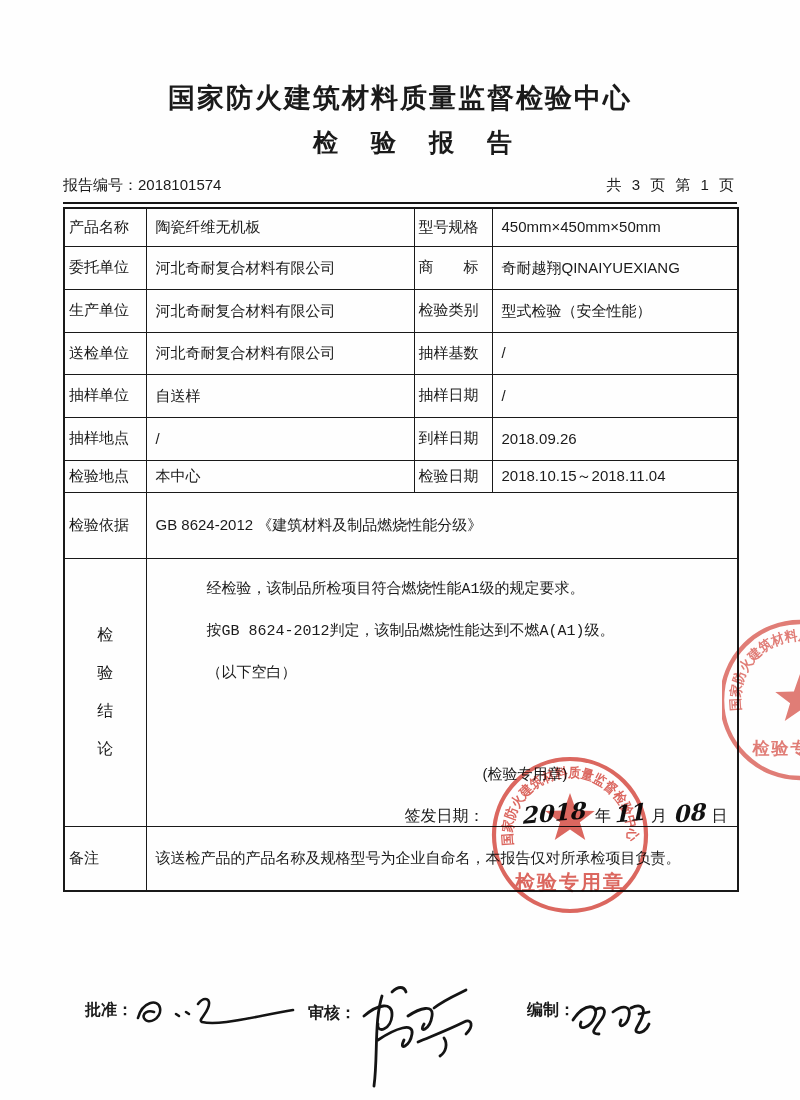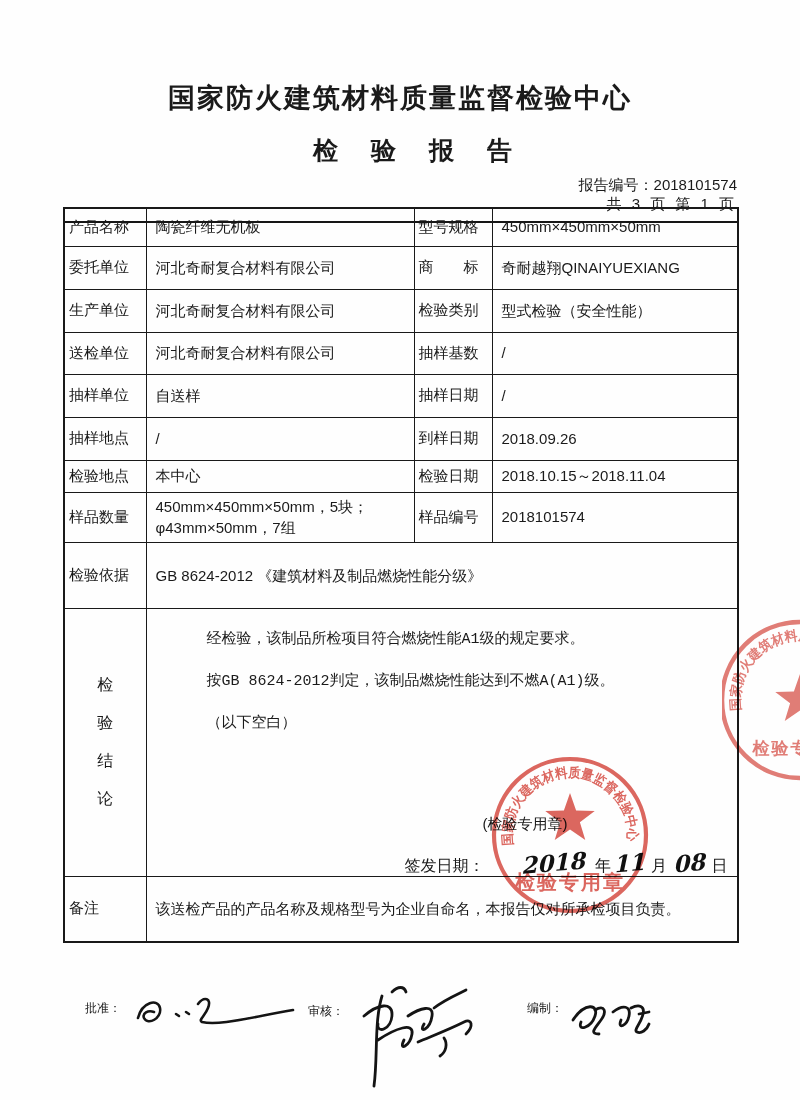--- a/index.html
+++ b/index.html
@@ -6,27 +6,27 @@
   body { background:#888; font-family:"Liberation Sans", sans-serif; }
   .page {
     position:relative; width:800px; height:1100px; margin:0 auto;
     background:#fefefe; overflow:hidden; color:#1a1a1a;
   }
   .title {
     position:absolute; top:80px; left:0; width:100%;
     text-align:center; font-size:27px; font-weight:bold; letter-spacing:2px;
   }
   .subtitle {
-    position:absolute; top:134px; left:0; width:100%;
+    position:absolute; top:126px; left:0; width:100%;
     text-align:center; font-size:25px; font-weight:bold; letter-spacing:13px;padding-left:38px;
   }
   .meta {
     position:absolute; top:176px; left:63px; width:674px;
     display:flex; justify-content:space-between; align-items:flex-end;
-    font-size:15px; padding-bottom:7px; border-bottom:2px solid #161616;flex-direction:column;
+    font-size:15px; padding-bottom:7px; border-bottom:2px solid #161616;
   }
   .meta .pages { letter-spacing:3px; }
   table.report {
     position:absolute; top:207px; left:63px; width:674px;
     border-collapse:collapse; table-layout:fixed;
   }
   table.report, table.report td { border:1.6px solid #191919; }
   table.report { border-width:2.2px; }
   td { font-size:15px; vertical-align:middle; }
   td.lab { padding:2px 4px; }
@@ -41,21 +41,21 @@
   .seal-note { position:absolute; left:336px; top:206px; font-size:15px; z-index:3; }
   .issue { position:absolute; left:258px; top:240px; font-size:16px; z-index:3; white-space:nowrap; }
   .issue .gap { display:inline-block; width:34px; }
   .hand {
     display:inline-block; font-family:"DejaVu Serif", serif; font-style:italic;
     font-weight:bold; font-size:23px; transform:rotate(-5deg) skewX(-6deg);
     margin:0 4px; color:#111;
   }
   .stamp { position:absolute; left:478px; top:751px; z-index:4; opacity:0.82; mix-blend-mode:multiply; }
   .edge-stamp { position:absolute; left:722px; top:616px; z-index:4; opacity:0.7; mix-blend-mode:multiply; }
-  .footer-label { position:absolute; font-size:12px; z-index:2; }
+  .footer-label { position:absolute; font-size:16px; z-index:2;font-weight:bold; }
   .sig { position:absolute; z-index:2; }
   .sig path { fill:none; stroke:#141414; stroke-linecap:round; stroke-linejoin:round; }
 </style>
 </head>
 <body>
 
 <div class="page">
 
   <div class="title">国家防火建筑材料质量监督检验中心</div>
   <div class="subtitle">检 验 报 告</div>
@@ -107,26 +107,20 @@
       <td class="lab">抽样地点</td>
       <td class="val">/</td>
       <td class="lab">到样日期</td>
       <td class="val">2018.09.26</td>
     </tr>
     <tr style="height:32px">
       <td class="lab">检验地点</td>
       <td class="val">本中心</td>
       <td class="lab">检验日期</td>
       <td class="val">2018.10.15～2018.11.04</td>
-    </tr>
-    <tr style="height:46px">
-      <td class="lab">样品数量</td>
-      <td class="val">450mm×450mm×50mm，5块；φ43mm×50mm，7组</td>
-      <td class="lab">样品编号</td>
-      <td class="val">2018101574</td>
     </tr>
     <tr style="height:66px">
       <td class="lab">检验依据</td>
       <td class="val" colspan="3">GB 8624-2012 《建筑材料及制品燃烧性能分级》</td>
     </tr>
     <tr style="height:268px">
       <td class="lab">
         <div class="vlabel">
           <div>检</div>
           <div>验</div>

